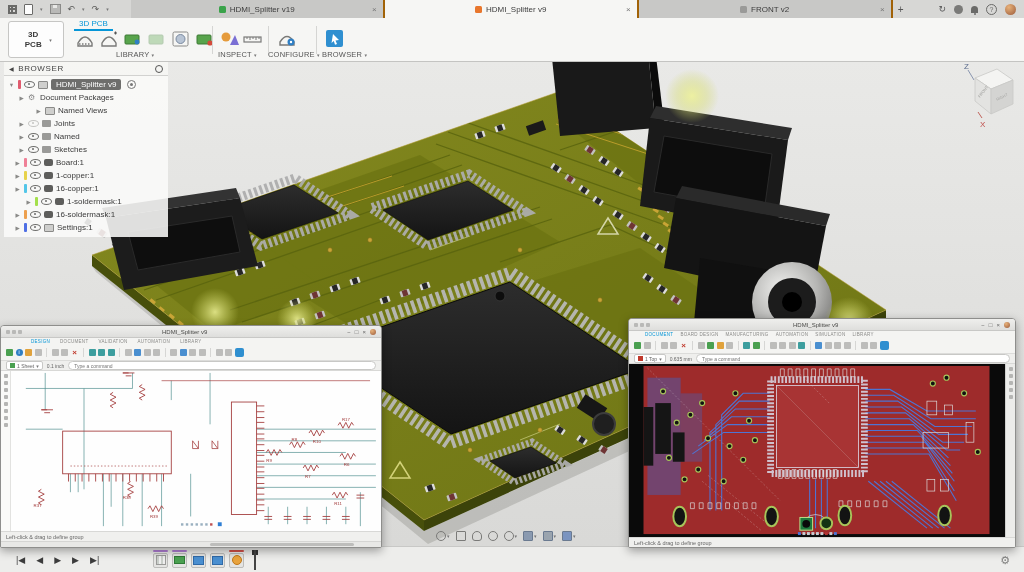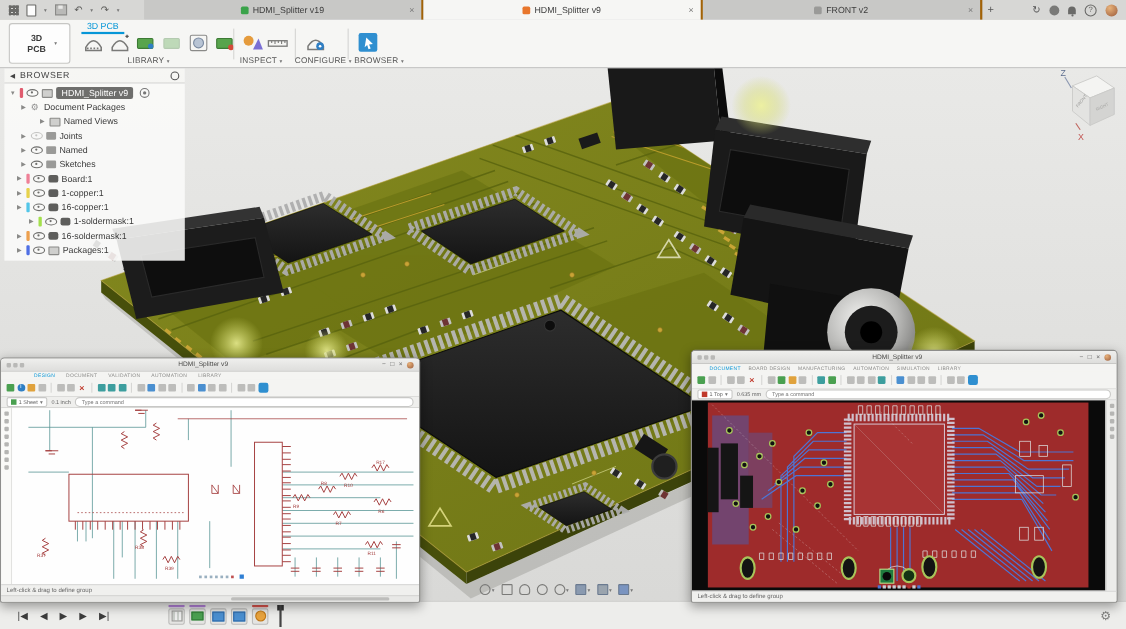--- a/index.html
+++ b/index.html
@@ -544,21 +544,21 @@
       <span class="cbar" style="background:#eda04e"></span>
       <span class="eye"></span>
       <span class="ti dark"></span>
       <span>16-soldermask:1</span>
       </div>
     <div class="trow" style="padding-left:10px">
       <span class="arr">▶</span>
       <span class="cbar" style="background:#4f6fe4"></span>
       <span class="eye"></span>
       <span class="ti frame"></span>
-      <span>Packages:1</span>
+      <span>Settings:1</span>
       </div>
   </div>
 </div>
 
 <div class="fwin" style="left:0;top:325px;width:380px;height:221px">
   <div class="ftitle">
     <span class="tdots">
         <i></i>
         <i></i>
         <i></i>

